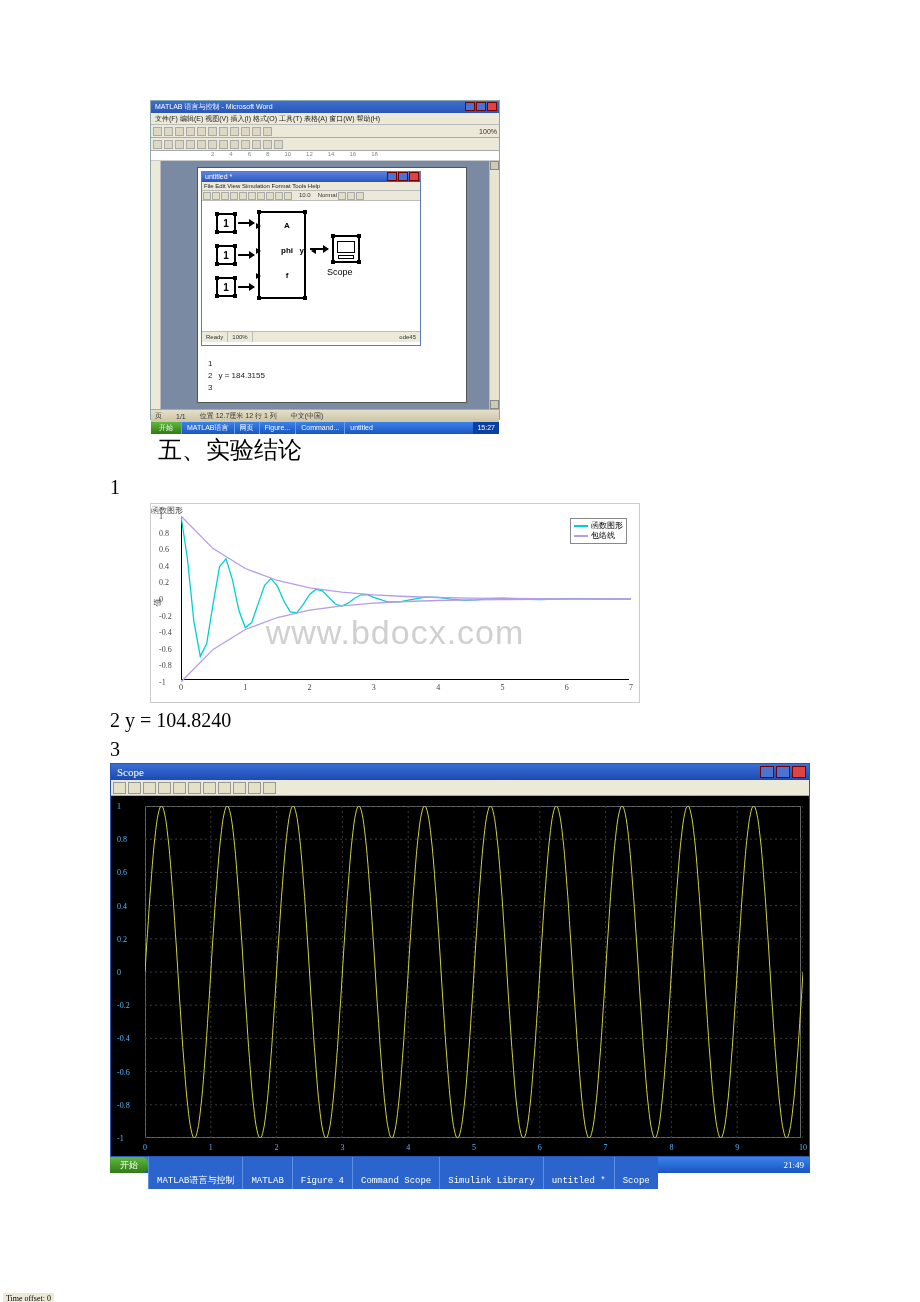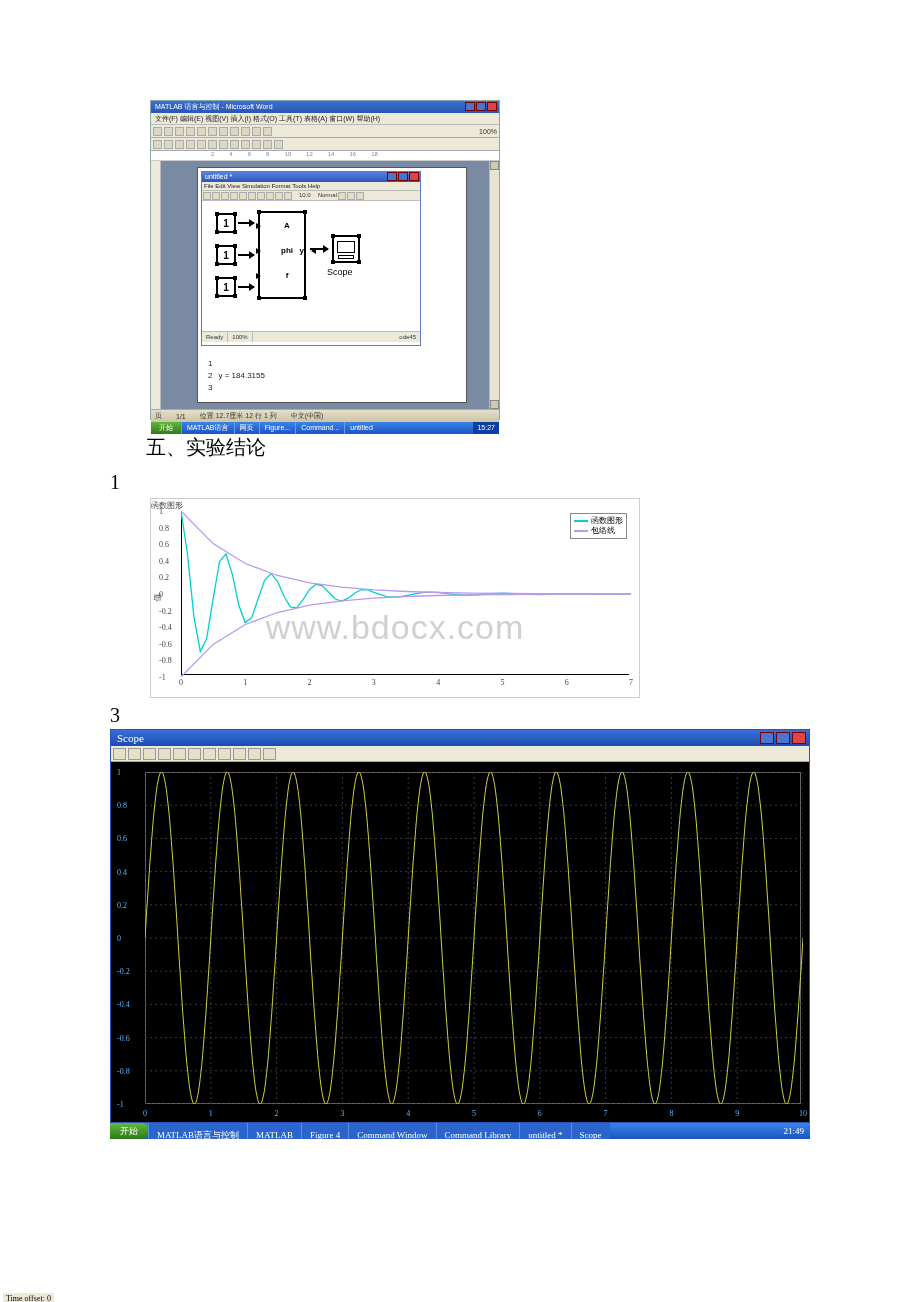--- a/index.html
+++ b/index.html
@@ -49,21 +49,21 @@
   
   .doctext{position:absolute;left:10px;top:190px;font-size:8px;color:#222;line-height:12px;}
   .doctext div{display:flex;gap:6px;}
   .shot1 .wordstatus{height:13px;background:linear-gradient(#e5dfc9,#cbc4a5);border-top:1px solid #aaa;font-size:7px;color:#333;display:flex;align-items:center;padding:0 4px;gap:14px;}
   .shot1 .taskbar{height:12px;background:linear-gradient(#3b83e8,#1a54c4);display:flex;font-size:7px;color:#fff;}
   .taskbar .start{background:linear-gradient(#5fba3a,#2f7b16);padding:0 8px;line-height:12px;border-radius:2px;}
   .taskbar .titem{padding:0 5px;line-height:12px;border-left:1px solid #6a9de8;}
   .taskbar .tray{margin-left:auto;padding:0 4px;line-height:12px;background:#0c3fa4;}
 
   
-  .heading { font-size:20px; margin:14px 0 10px 36px; }
+  .heading { font-size:24px; margin:14px 0 10px 48px; }
   .tline { font-size:20px; margin:6px 0 2px 0; }
 
   
   .plotwrap { width:490px; height:200px; margin:4px 0 6px 40px; border:1px solid #ccc; background:#fff; position:relative;}
   .plotwrap .axes{position:absolute;left:30px;top:12px;right:10px;bottom:22px;border-left:1px solid #000;border-bottom:1px solid #000;}
   .plotwrap svg{position:absolute;left:30px;top:12px;}
   .ptitle{position:absolute;top:1px;left:0;right:8px;text-align:left;font-size:8px;color:#444;}
   .ylabel{position:absolute;left:2px;top:50%;transform:rotate(-90deg) translateX(6px);font-size:8px;color:#444;}
   .xlabel{position:absolute;bottom:1px;left:0;right:0;text-align:center;font-size:8px;color:#444;}
   .ytick{position:absolute;font-size:8px;color:#444;left:8px;transform:translateY(-50%);}
@@ -83,21 +83,21 @@
   .scopewin .stool i{width:13px;height:12px;background:#e5e0c8;border:1px solid #999;}
   .scopecv{height:360px;background:#000;position:relative;padding:10px 8px 18px 34px;}
   .scopecv .grid{position:absolute;inset:10px 8px 18px 34px;border:1px solid #666;}
   .scopecv svg{position:absolute;left:34px;top:10px;}
   .sytick{position:absolute;left:6px;font-size:8px;color:#56b7ff;transform:translateY(-50%);}
   .sxtick{position:absolute;bottom:4px;font-size:8px;color:#56b7ff;transform:translateX(-50%);}
   .sgrid line{stroke:#3a3a3a;stroke-dasharray:2 3;stroke-width:1;}
   .timeoff{position:absolute;left:3px;bottom:-2px;font-size:8px;color:#000;background:#ece9d8;padding:1px 3px;}
   .scopetask{height:16px;background:linear-gradient(#3b83e8,#1a54c4);display:flex;font-size:9px;color:#fff;}
   .scopetask .start{background:linear-gradient(#5fba3a,#2f7b16);padding:0 10px;line-height:16px;border-top-right-radius:6px;border-bottom-right-radius:6px;}
-  .scopetask .titem{padding:4px 8px;line-height:16px;border-left:1px solid #5b90e0;background:#2a64cc;}
+  .scopetask .titem{padding:16px 8px;line-height:16px;border-left:1px solid #5b90e0;background:#2a64cc;font-family:Liberation Mono, monospace;}
   .scopetask .tray{margin-left:auto;padding:0 6px;line-height:16px;}
 </style>
 </head>
 <body>
 
 <div class="page">
 
   <div class="shot1">
     <div class="titlebar">
       <span>MATLAB 语言与控制 - Microsoft Word</span>
@@ -310,20 +310,21 @@
         <div class="xtick" style="left:94.28571428571428px">1</div>
         <div class="xtick" style="left:158.57142857142856px">2</div>
         <div class="xtick" style="left:222.85714285714283px">3</div>
         <div class="xtick" style="left:287.1428571428571px">4</div>
         <div class="xtick" style="left:351.42857142857144px">5</div>
         <div class="xtick" style="left:415.71428571428567px">6</div>
         <div class="xtick" style="left:480px">7</div>
       </div>
   </div>
 
+  <div class="tline">2 y = 104.8240</div>
   <div class="tline" style="margin-top:6px;">3</div>
 
   <div class="scopewrap">
     <div class="scopewin">
       <div class="titlebar">
         <span>Scope</span>
         <div class="winbtns">
             <div class="winbtn min"></div>
             <div class="winbtn max"></div>
             <div class="winbtn"></div>
@@ -396,21 +397,21 @@
             <div class="sxtick" style="left:692px">10</div>
           </div>
       </div>
       <div class="timeoff">Time offset: 0</div>
     </div>
     <div class="scopetask">
       <div class="start">开始</div>
       <div class="titem">MATLAB语言与控制</div>
       <div class="titem">MATLAB</div>
       <div class="titem">Figure 4</div>
-      <div class="titem">Command Window</div>
-      <div class="titem">Command Library</div>
+      <div class="titem">Command Scope</div>
+      <div class="titem">Simulink Library</div>
       <div class="titem">untitled *</div>
       <div class="titem">Scope</div>
       <div class="tray">21:49</div>
     </div>
   </div>
 
 </div>
 
 </body></html>

